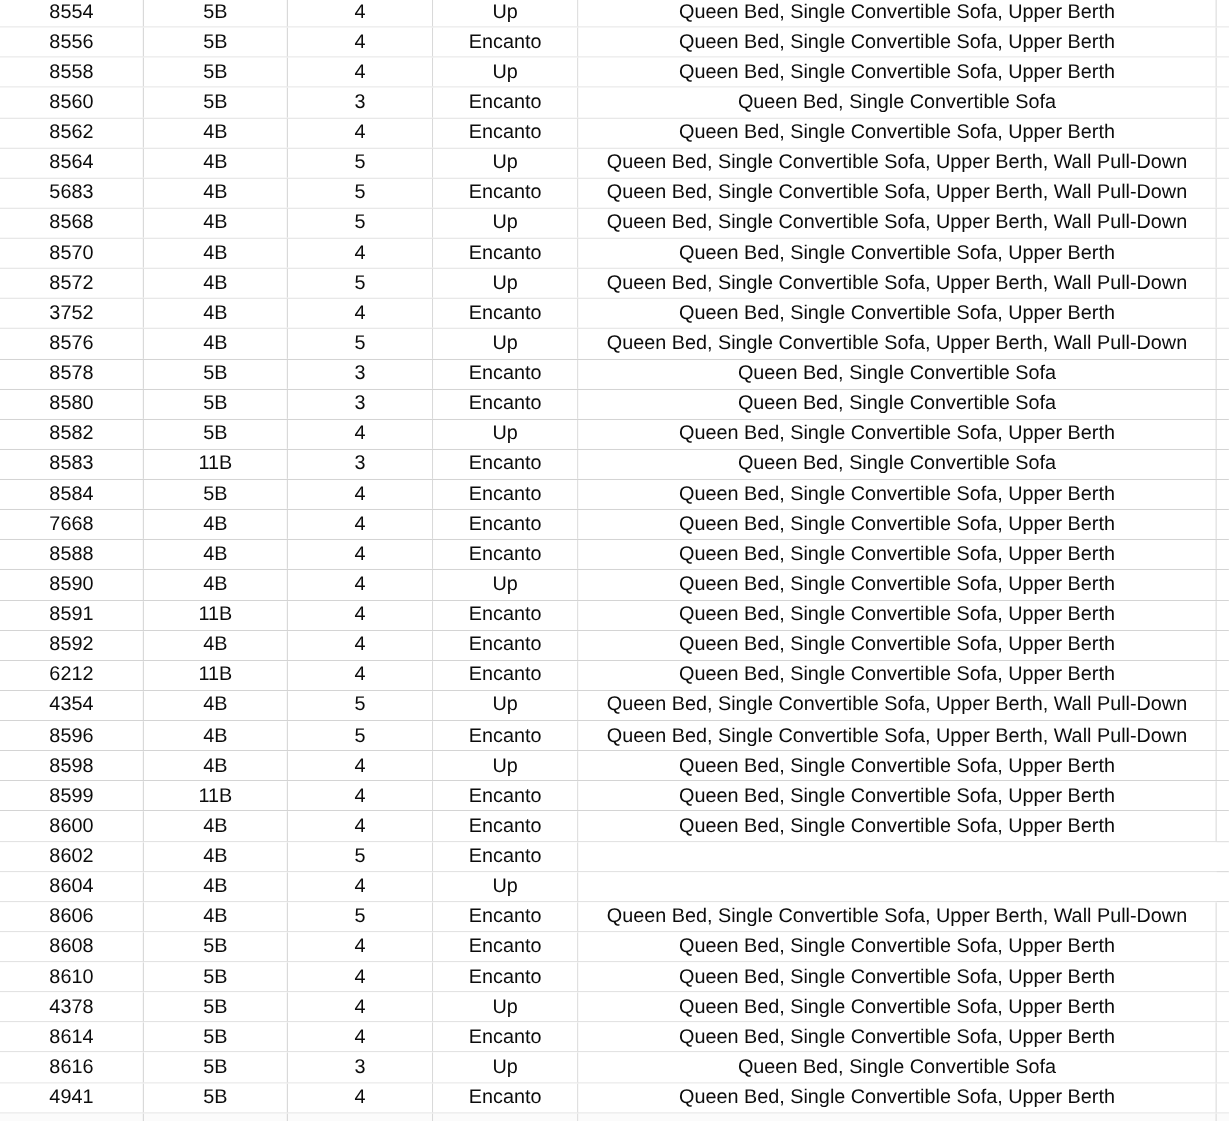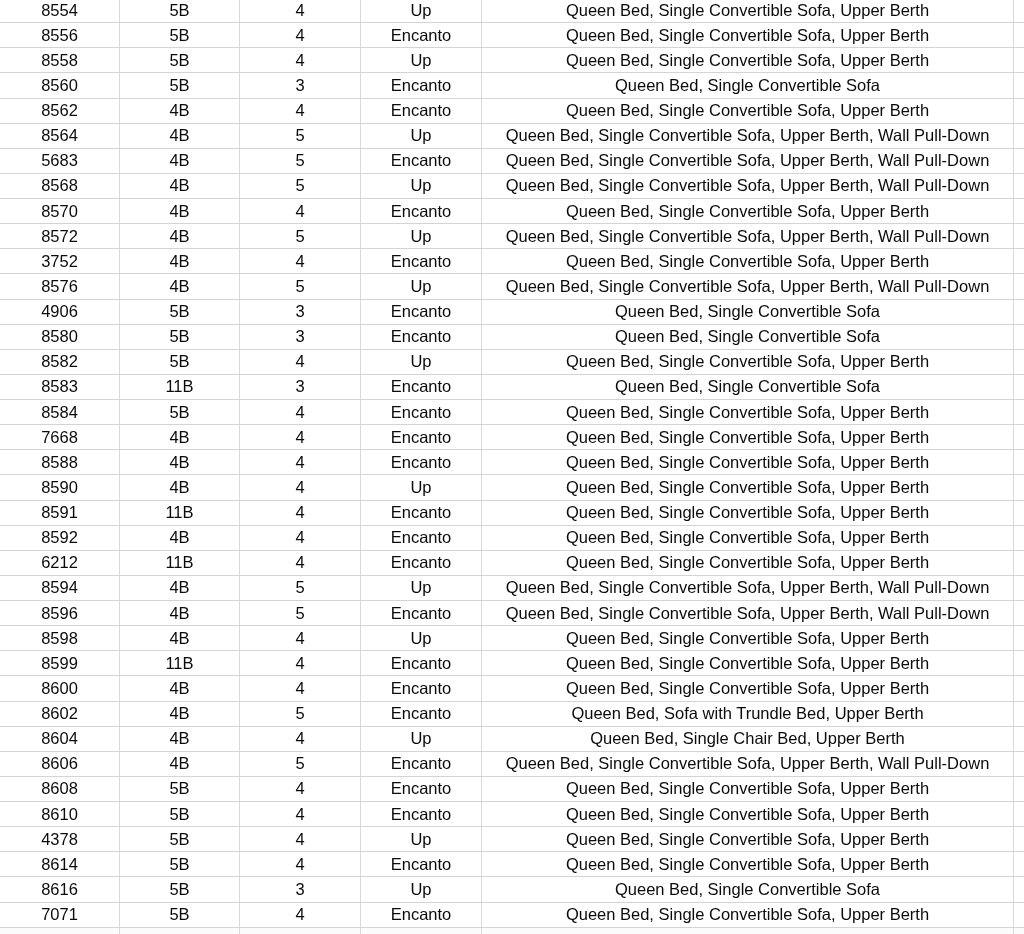--- a/index.html
+++ b/index.html
@@ -142,21 +142,21 @@
     </div>
     <div class="row">
       <div class="cell">8576</div>
       <div class="cell">4B</div>
       <div class="cell">5</div>
       <div class="cell">Up</div>
       <div class="cell">Queen Bed, Single Convertible Sofa, Upper Berth, Wall Pull-Down</div>
       <div class="cell filler"></div>
     </div>
     <div class="row">
-      <div class="cell">4906</div>
+      <div class="cell">8578</div>
       <div class="cell">5B</div>
       <div class="cell">3</div>
       <div class="cell">Encanto</div>
       <div class="cell">Queen Bed, Single Convertible Sofa</div>
       <div class="cell filler"></div>
     </div>
     <div class="row">
       <div class="cell">8580</div>
       <div class="cell">5B</div>
       <div class="cell">3</div>
@@ -230,21 +230,21 @@
     </div>
     <div class="row">
       <div class="cell">6212</div>
       <div class="cell">11B</div>
       <div class="cell">4</div>
       <div class="cell">Encanto</div>
       <div class="cell">Queen Bed, Single Convertible Sofa, Upper Berth</div>
       <div class="cell filler"></div>
     </div>
     <div class="row">
-      <div class="cell">8594</div>
+      <div class="cell">4354</div>
       <div class="cell">4B</div>
       <div class="cell">5</div>
       <div class="cell">Up</div>
       <div class="cell">Queen Bed, Single Convertible Sofa, Upper Berth, Wall Pull-Down</div>
       <div class="cell filler"></div>
     </div>
     <div class="row">
       <div class="cell">8596</div>
       <div class="cell">4B</div>
       <div class="cell">5</div>
@@ -274,29 +274,27 @@
       <div class="cell">4</div>
       <div class="cell">Encanto</div>
       <div class="cell">Queen Bed, Single Convertible Sofa, Upper Berth</div>
       <div class="cell filler"></div>
     </div>
     <div class="row">
       <div class="cell">8602</div>
       <div class="cell">4B</div>
       <div class="cell">5</div>
       <div class="cell">Encanto</div>
-      <div class="cell">Queen Bed, Sofa with Trundle Bed, Upper Berth</div>
       <div class="cell filler"></div>
     </div>
     <div class="row">
       <div class="cell">8604</div>
       <div class="cell">4B</div>
       <div class="cell">4</div>
       <div class="cell">Up</div>
-      <div class="cell">Queen Bed, Single Chair Bed, Upper Berth</div>
       <div class="cell filler"></div>
     </div>
     <div class="row">
       <div class="cell">8606</div>
       <div class="cell">4B</div>
       <div class="cell">5</div>
       <div class="cell">Encanto</div>
       <div class="cell">Queen Bed, Single Convertible Sofa, Upper Berth, Wall Pull-Down</div>
       <div class="cell filler"></div>
     </div>
@@ -334,21 +332,21 @@
     </div>
     <div class="row">
       <div class="cell">8616</div>
       <div class="cell">5B</div>
       <div class="cell">3</div>
       <div class="cell">Up</div>
       <div class="cell">Queen Bed, Single Convertible Sofa</div>
       <div class="cell filler"></div>
     </div>
     <div class="row">
-      <div class="cell">7071</div>
+      <div class="cell">4941</div>
       <div class="cell">5B</div>
       <div class="cell">4</div>
       <div class="cell">Encanto</div>
       <div class="cell">Queen Bed, Single Convertible Sofa, Upper Berth</div>
       <div class="cell filler"></div>
     </div>
     <div class="row partial">
       <div class="cell"></div>
       <div class="cell"></div>
       <div class="cell"></div>

